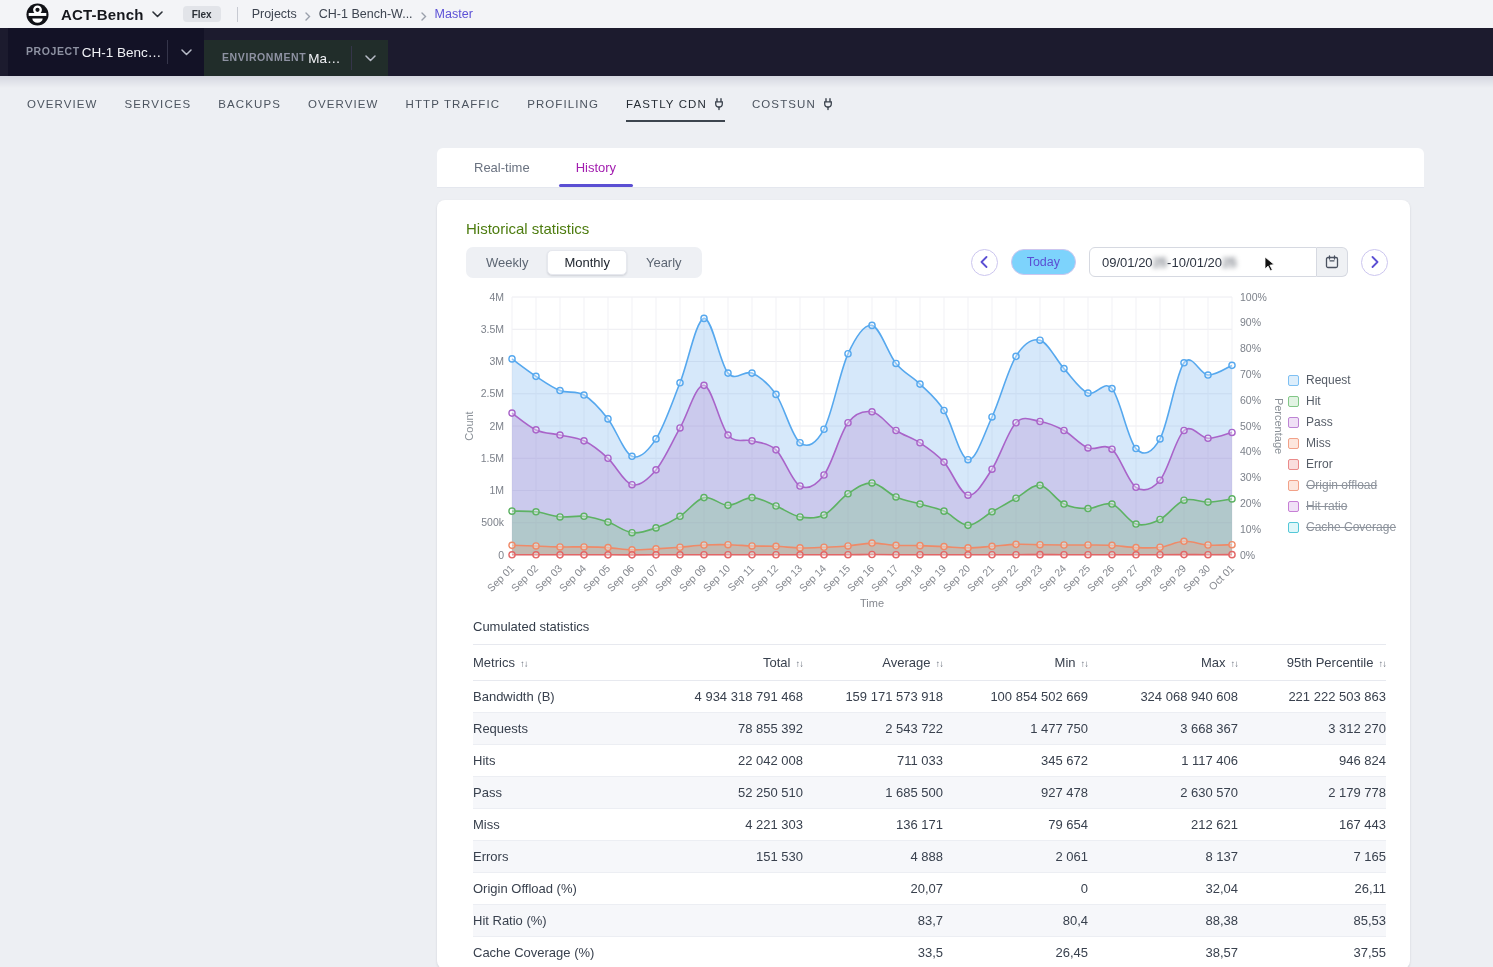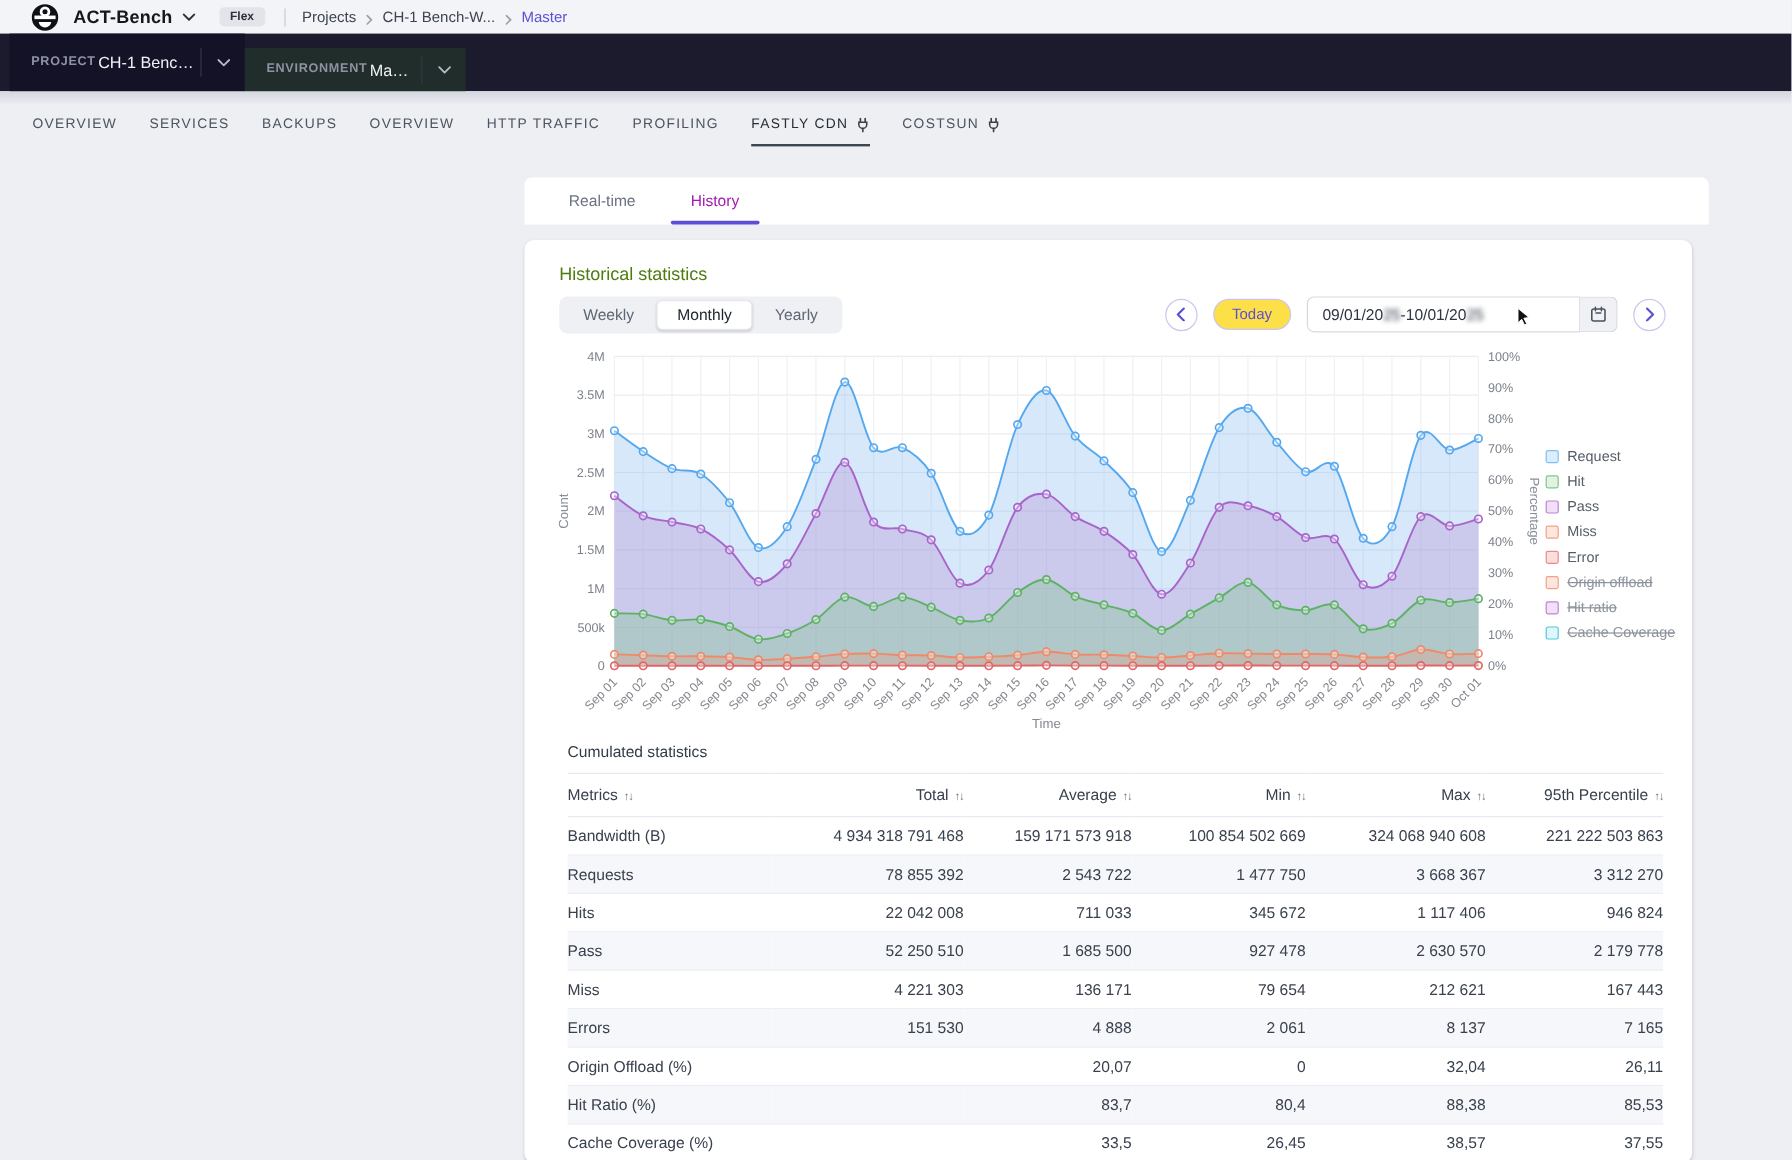--- a/index.html
+++ b/index.html
@@ -45,21 +45,21 @@
   .card { margin:12px 0 0 437px; width:973px; background:#fff; border-radius:8px;
     box-shadow:0 1px 2px rgba(16,24,40,.05), 0 1px 3px rgba(16,24,40,.08); padding-top:20px; position:relative; }
   .card-title { margin:0 0 10px 29px; font-size:15px; font-weight:500; color:#4d7c0f; }
   .controls { display:flex; align-items:center; margin:0 22px 0 29px; height:30px; }
   .segmented { background:#eef0f4; border-radius:7px; padding:3px; display:flex; gap:2px; font-size:13px; }
   .seg-btn { padding:4px 16px; border-radius:5px; color:#5d6673; cursor:pointer; border:1px solid transparent; }
   .seg-btn.active { background:#fff; color:#20262f; border-color:#e6e8ee; box-shadow:0 1px 2px rgba(20,25,40,.14); }
   .ctrl-right { margin-left:auto; display:flex; align-items:center; gap:13px; }
   .circle-btn { width:27px; height:27px; border-radius:50%; border:1px solid #ccc6ef; background:#fff;
     display:flex; align-items:center; justify-content:center; cursor:pointer; }
-  .today-btn { border:1px solid #ccc6ef; background:#fde047; color:#5b4fd3; font-size:12.5px; font-weight:500;
+  .today-btn { border:1px solid #ccc6ef; background:#7dd3fc; color:#5b4fd3; font-size:12.5px; font-weight:500;
     padding:5px 15px; border-radius:15px; cursor:pointer; }
   .date-group { display:flex; height:30px; position:relative; }
   .date-box { width:228px; border:1px solid #d6d9e1; border-radius:6px 0 0 6px; background:#fff;
     display:flex; align-items:center; padding:0 12px; font-size:13px; color:#2e3542; white-space:nowrap; }
   .blurred { filter:blur(2.4px); }
   .cal-btn { width:31px; border:1px solid #d6d9e1; border-left:none; border-radius:0 6px 6px 0;
     background:#eff1f4; display:flex; align-items:center; justify-content:center; cursor:pointer; }
   .cursor-pointer { position:absolute; right:72px; top:10px; pointer-events:none; }
   
   .chart-wrap { position:relative; height:330px; margin-top:8px; }

